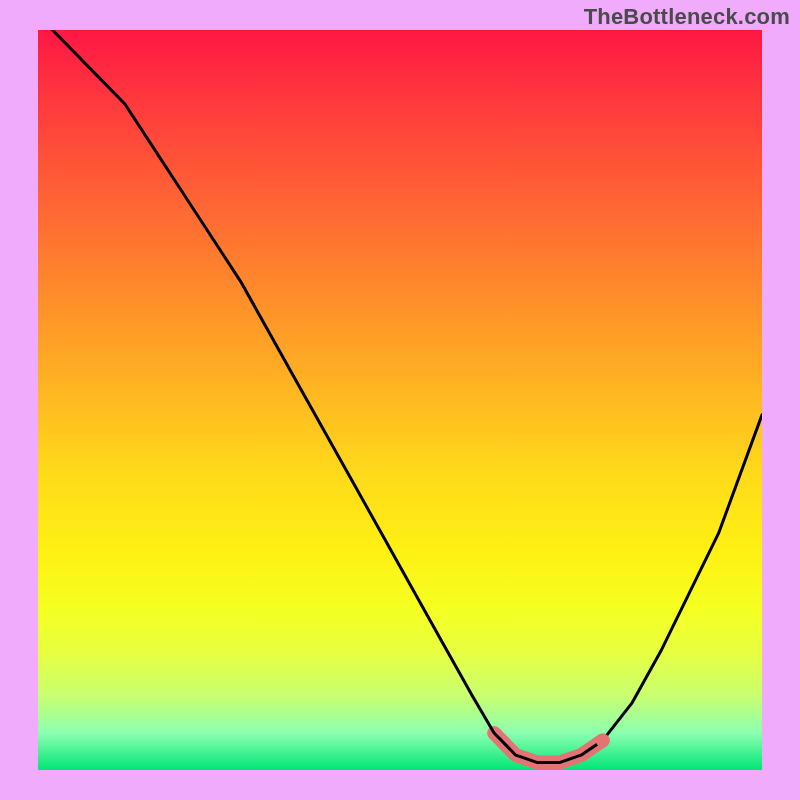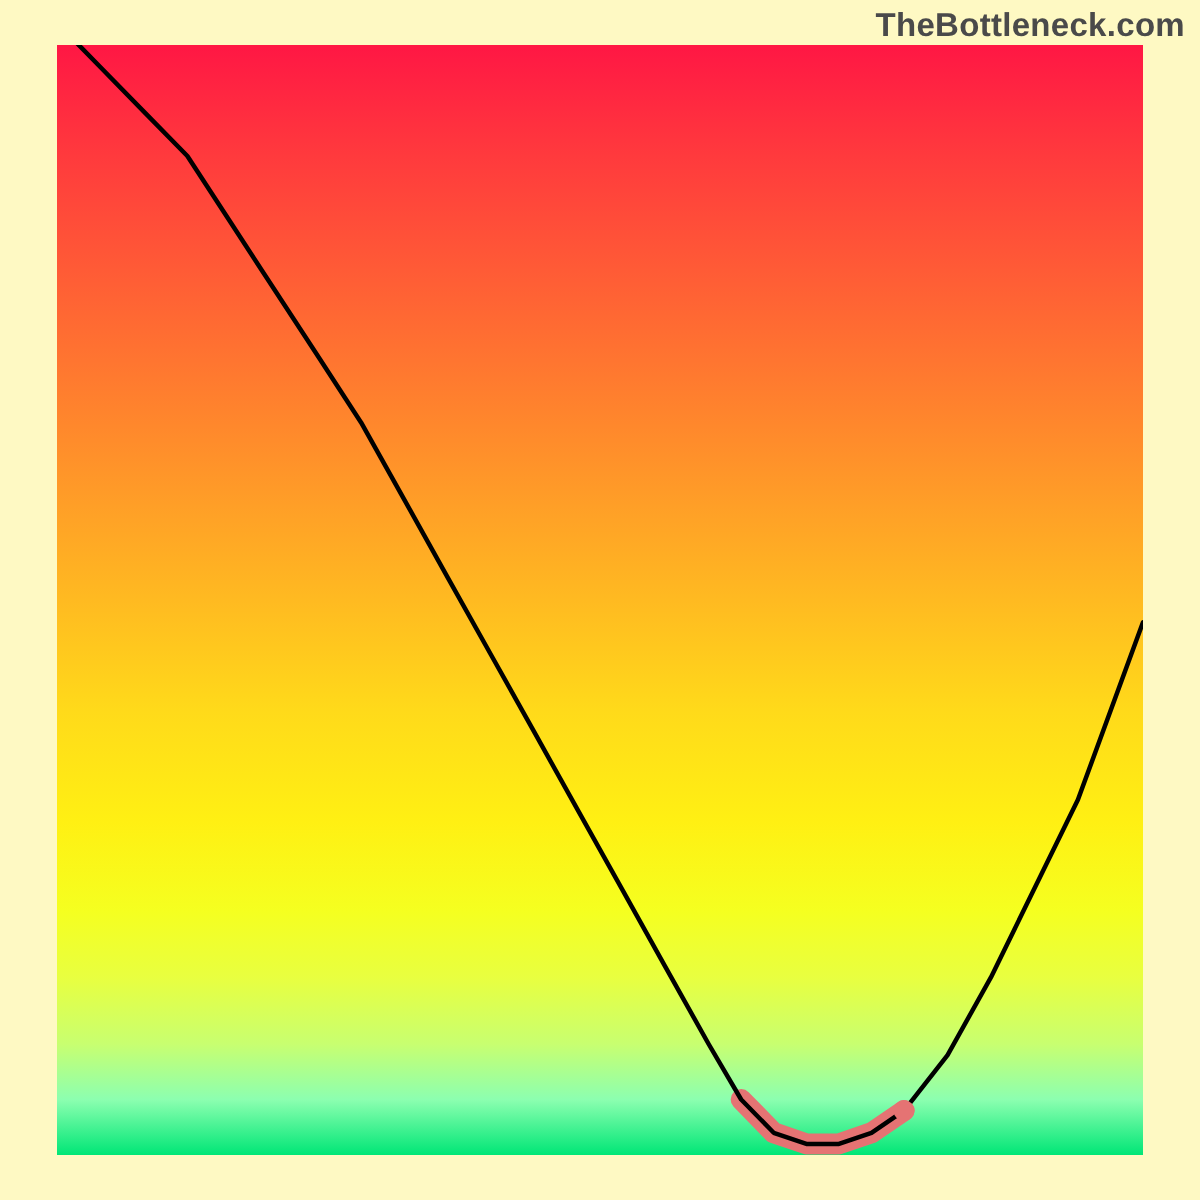--- a/index.html
+++ b/index.html
@@ -1,21 +1,21 @@
 <!DOCTYPE html>
 <html><head>
 <meta charset="utf-8">
 <style>
   * { margin: 0; padding: 0; box-sizing: border-box; }
   html, body { width: 800px; height: 800px; overflow: hidden; background: #000; }
   .frame {
     position: relative;
     width: 800px;
     height: 800px;
-    background: #fef9c3;
+    background: #f0abfc;
   }
   .watermark {
     position: absolute;
     top: 4px;
     right: 10px;
     font-family: Arial, Helvetica, sans-serif;
     font-size: 22px;
     font-weight: 600;
     color: #4a4a4a;
     letter-spacing: 0.2px;

